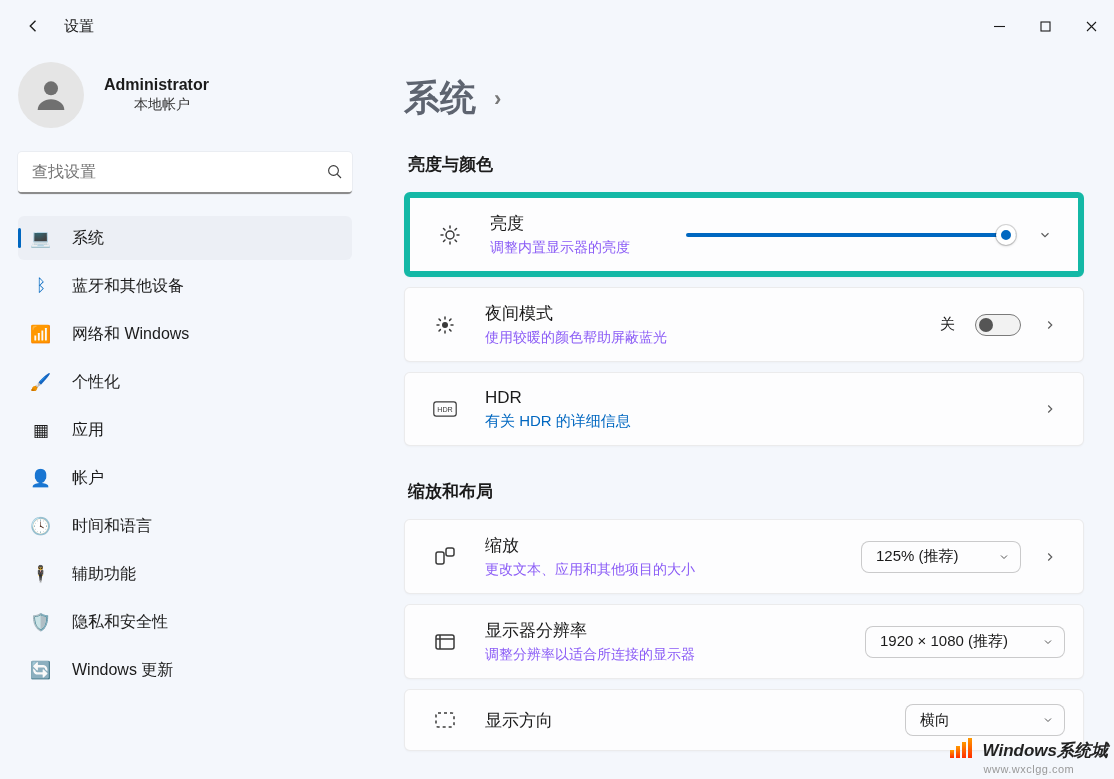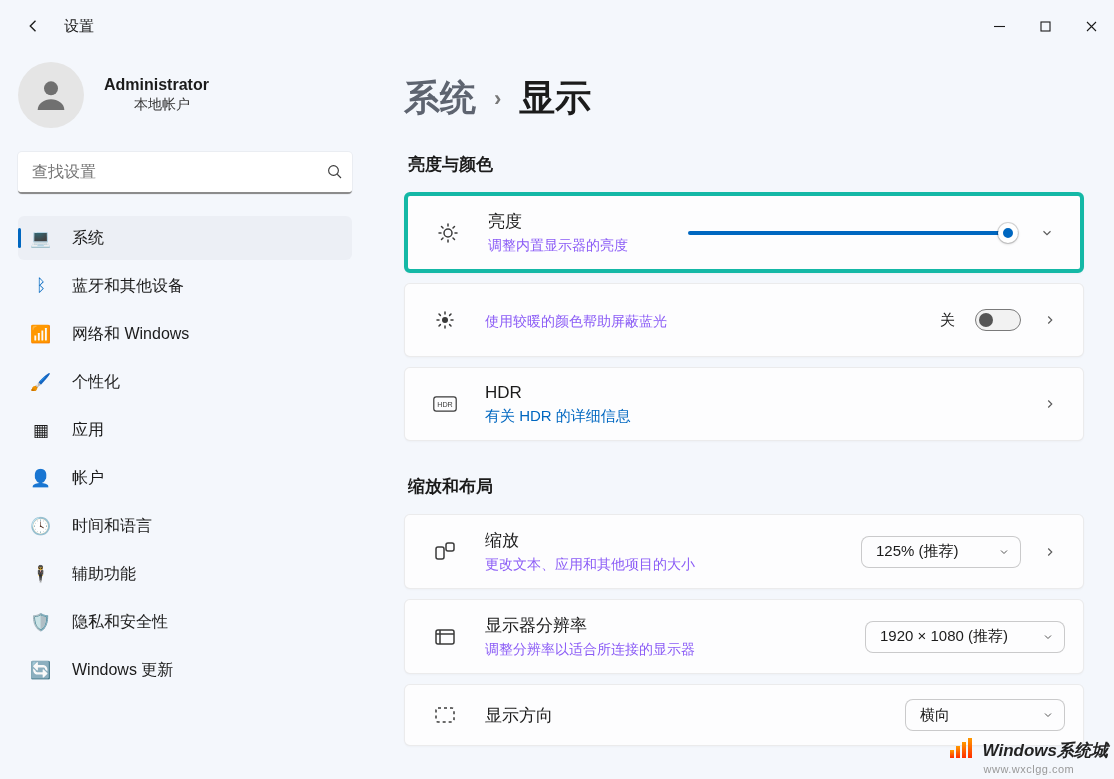--- a/index.html
+++ b/index.html
@@ -119,21 +119,21 @@
   .card {
     background:#fdfdfe;
     border:1px solid rgba(0,0,0,.07);
     border-radius: 6px;
     display:flex; align-items:center;
     padding: 14px 18px 14px 20px;
     min-height: 74px;
     box-shadow: 0 1px 2px rgba(0,0,0,.03);
   }
   .card.highlight {
-    border: 4px solid #14b8a6;
+    border: 6px solid #14b8a6;
     justify-content: flex-end;
   }
   .card-icon {
     width: 40px; display:flex; justify-content:center;
     margin-right: 20px;
     color:#3a3a3a;
   }
   .card-icon svg { width:24px; height:24px; stroke:#3a3a3a; stroke-width:1.5; fill:none;}
   .card-text { flex:1; }
   .card-title { font-size: 17px; }
@@ -302,21 +302,20 @@
         <span class="nav-label">Windows 更新</span>
       </div>
     </div>
   </div>
 
   <div class="main">
 
     <div class="breadcrumb">
       <span class="bc-parent">系统</span>
       <span class="bc-chevron">›</span>
-      <span>显示</span>
     </div>
 
     <div class="section-heading">亮度与颜色</div>
 
     <div class="cards">
 
       <div class="card highlight">
         <div class="card-icon">
           <svg viewBox="0 0 24 24">
               <circle cx="12" cy="12" r="4"></circle>
@@ -345,20 +344,21 @@
       <div class="card">
         <div class="card-icon">
           <svg viewBox="0 0 24 24">
               <circle cx="12" cy="12" r="3" fill="#3a3a3a" stroke="none"></circle>
               <g stroke-linecap="round">
                 <path d="M12 4v2M12 18v2M4 12h2M18 12h2M6 6l1.4 1.4M16.6 16.6 18 18M18 6l-1.4 1.4M7.4 16.6 6 18"></path>
               </g>
             </svg>
         </div>
         <div class="card-text">
+          <div class="card-title">夜间模式</div>
           <div class="card-sub">使用较暖的颜色帮助屏蔽蓝光</div>
         </div>
         <div class="card-ctrls">
           <span class="toggle-label">关</span>
           <div class="toggle">
             <div class="toggle-knob"></div>
           </div>
           <div class="chevron">
             <svg viewBox="0 0 24 24">
                 <path d="M9 6l6 6-6 6"></path>

